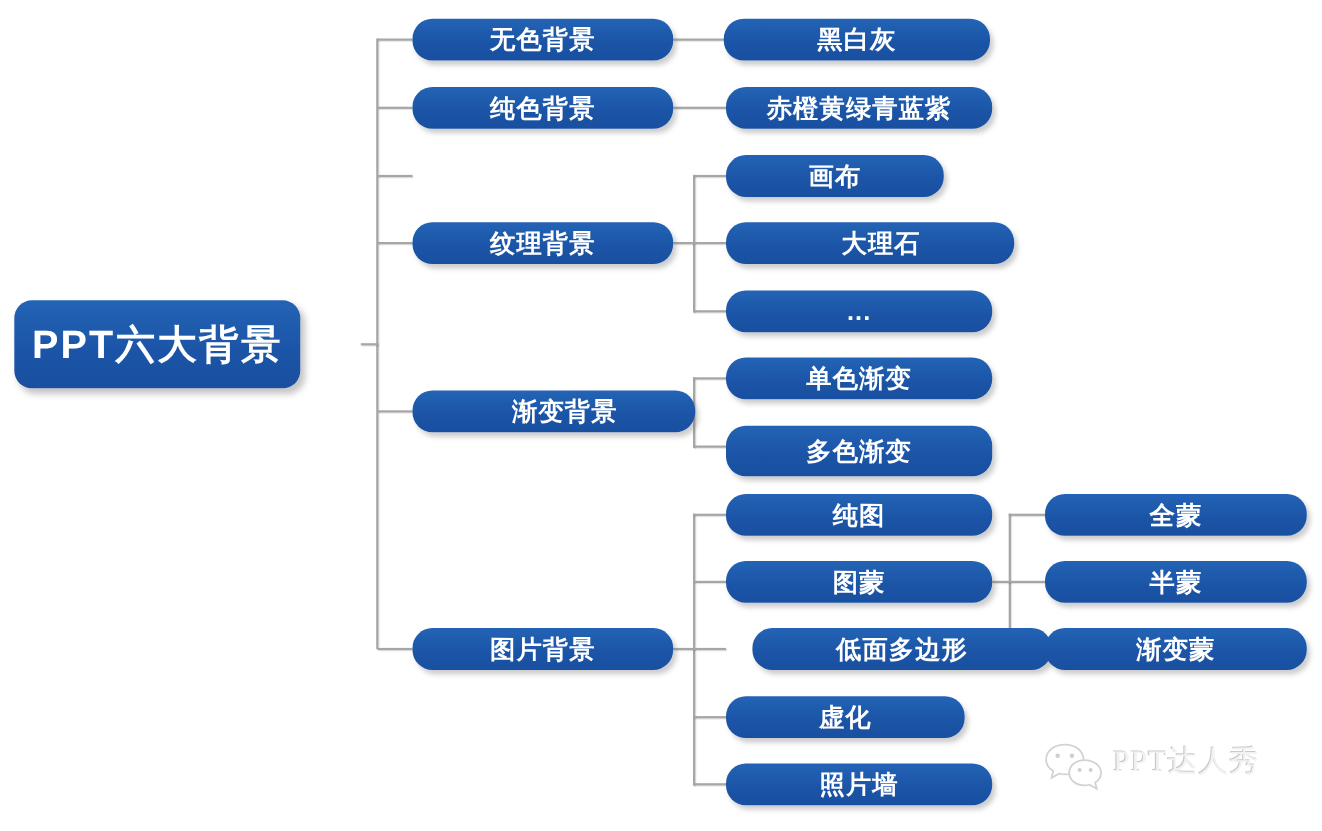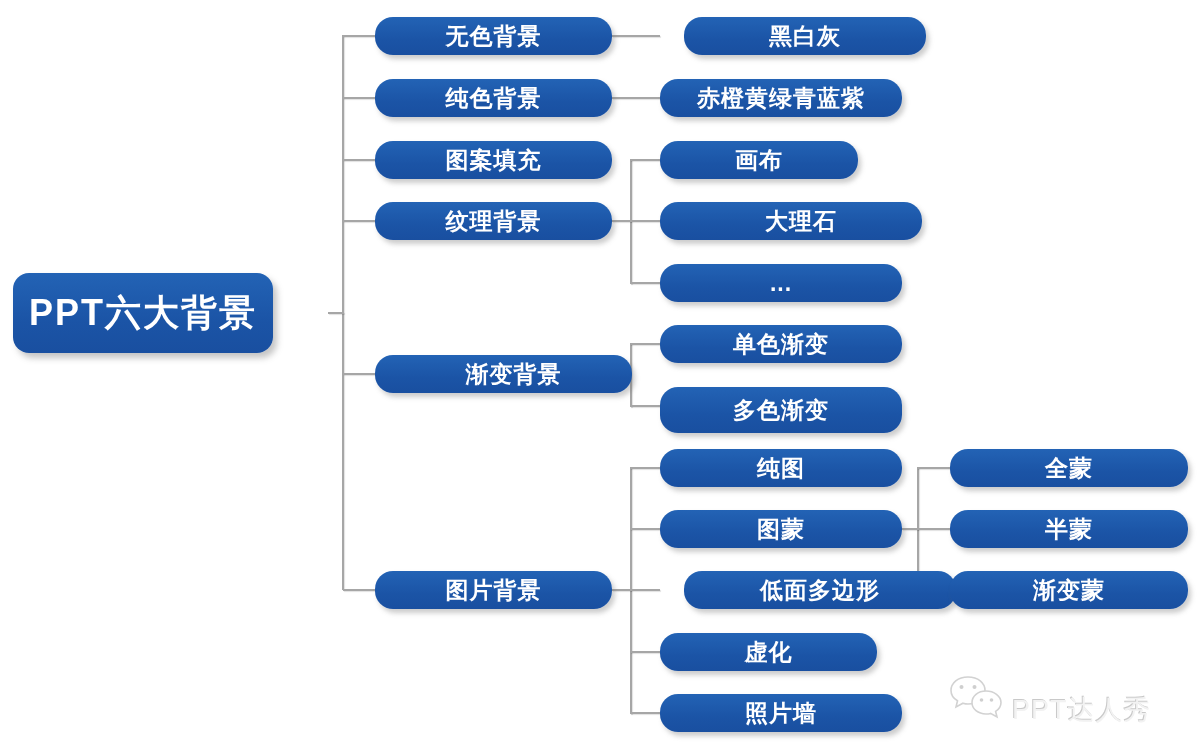--- a/index.html
+++ b/index.html
@@ -28,21 +28,21 @@
   }
 
   
   .h,.v{position:absolute;background:#a6a6a6;box-shadow:1px 1px 1px rgba(0,0,0,0.12);}
   .h{height:1.5px;}
   .v{width:1.5px;}
 
   
   .watermark{
     position:absolute;left:948px;top:674px;width:240px;height:54px;
-    display:flex;align-items:flex-end;gap:8px;
+    display:flex;align-items:flex-start;gap:8px;font-family:Liberation Serif, serif;
   }
   .wm-text{
     font-size:27px;
     color:#f2f2f2;
     font-weight:normal;
     letter-spacing:1px;
     text-shadow:-1px -1px 0 #c9c9c9, 1px 1px 1px #ffffff;
     white-space:nowrap;
   }
 </style>
@@ -90,26 +90,25 @@
     <div class="h" style="left:902px;top:528px;width:16px;"></div>
     <div class="h" style="left:917px;top:467px;width:33px;"></div>
     <div class="h" style="left:917px;top:528px;width:33px;"></div>
     <div class="h" style="left:917px;top:589px;width:33px;"></div>
   </div>
 
   <div class="node root" style="left:13px;top:273px;width:260px;height:80px;">PPT六大背景</div>
 
   <div class="node" style="left:375px;top:17px;width:237px;height:38px;">无色背景</div>
   <div class="node" style="left:375px;top:79px;width:237px;height:38px;">纯色背景</div>
-  <div class="node" style="left:375px;top:141px;width:237px;height:38px;">图案填充</div>
   <div class="node" style="left:375px;top:202px;width:237px;height:38px;">纹理背景</div>
   <div class="node" style="left:375px;top:355px;width:237px;height:38px;padding-left:20px;">渐变背景</div>
   <div class="node" style="left:375px;top:571px;width:237px;height:38px;">图片背景</div>
 
-  <div class="node" style="left:684px;top:17px;width:242px;height:38px;">黑白灰</div>
+  <div class="node" style="left:658px;top:17px;width:242px;height:38px;">黑白灰</div>
   <div class="node" style="left:660px;top:79px;width:242px;height:38px;">赤橙黄绿青蓝紫</div>
   <div class="node" style="left:660px;top:141px;width:198px;height:38px;">画布</div>
   <div class="node" style="left:660px;top:202px;width:242px;height:38px;padding-left:20px;">大理石</div>
   <div class="node" style="left:660px;top:264px;width:242px;height:38px;">...</div>
   <div class="node" style="left:660px;top:325px;width:242px;height:38px;">单色渐变</div>
   <div class="node" style="left:660px;top:387px;width:242px;height:46px;">多色渐变</div>
   <div class="node" style="left:660px;top:449px;width:242px;height:38px;">纯图</div>
   <div class="node" style="left:660px;top:510px;width:242px;height:38px;">图蒙</div>
   <div class="node" style="left:684px;top:571px;width:272px;height:38px;">低面多边形</div>
   <div class="node" style="left:660px;top:633px;width:217px;height:38px;">虚化</div>

